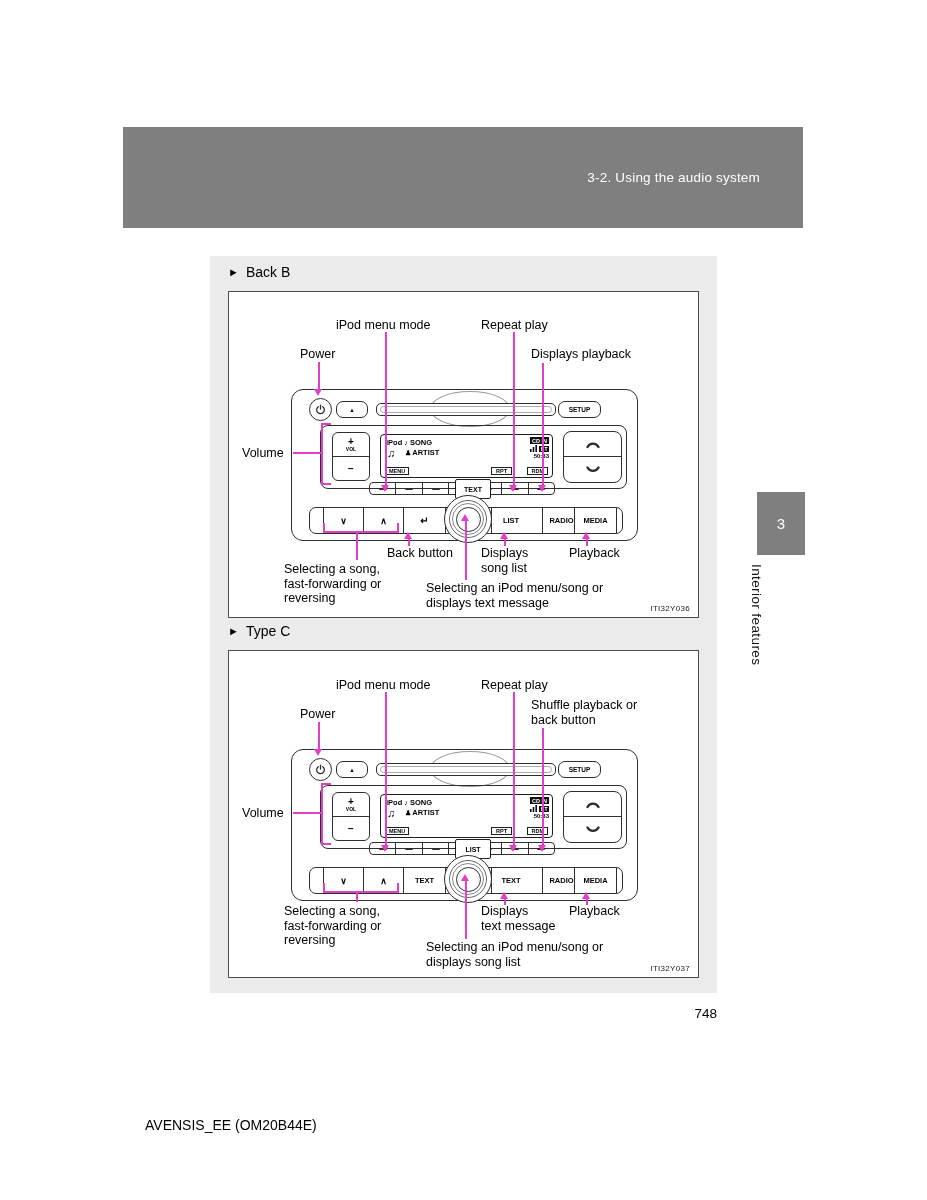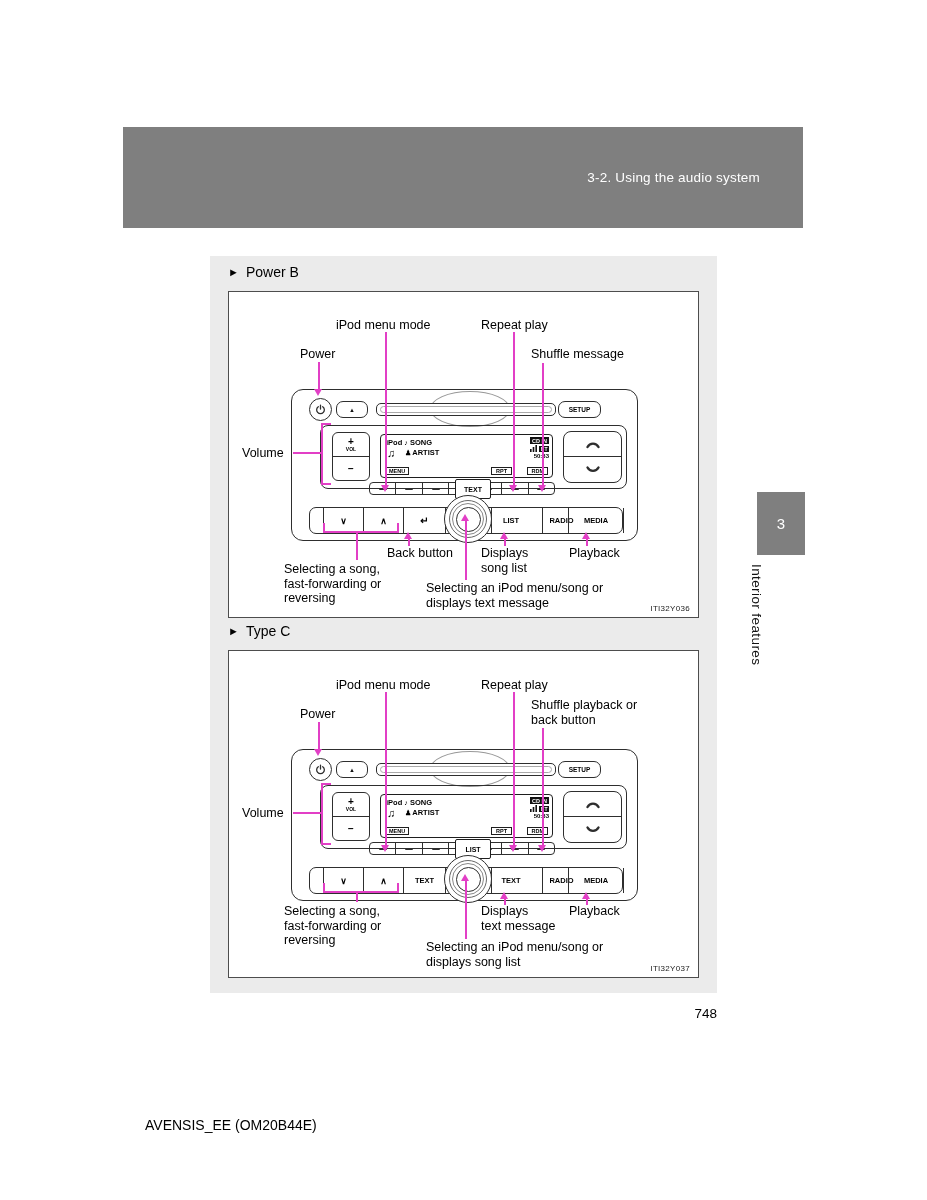--- a/index.html
+++ b/index.html
@@ -74,21 +74,21 @@
              z-index:3;display:flex;align-items:center;justify-content:center;font-size:7px;font-weight:bold;}
   .r-band{position:absolute;left:17px;top:117px;width:314px;height:27px;border:1.3px solid #2e2e2e;border-radius:7px;box-sizing:border-box;}
   .bb{position:absolute;top:0;height:100%;display:flex;align-items:center;justify-content:center;
       font-size:7.5px;font-weight:bold;box-sizing:border-box;}
   .bb.chev{font-size:9px;}
   .b1{left:13px;width:40px;border-left:1.1px solid #2e2e2e;}
   .b2{left:53px;width:40px;border-left:1.1px solid #2e2e2e;}
   .b3{left:93px;width:43px;border-left:1.1px solid #2e2e2e;border-right:1.1px solid #2e2e2e;}
   .b5{left:181px;width:39px;border-left:1.1px solid #2e2e2e;}
   .b6{left:232px;width:38px;border-left:1.1px solid #2e2e2e;}
-  .b7{left:258px;width:56px;border-left:1.1px solid #2e2e2e;border-right:1.1px solid #2e2e2e;}
+  .b7{left:264px;width:43px;border-left:1.1px solid #2e2e2e;border-right:1.1px solid #2e2e2e;}
   .backglyph{font-size:10px;font-weight:bold;}
   .r-knob{position:absolute;left:152px;top:105px;width:46px;height:46px;border:1.6px solid #2e2e2e;border-radius:50%;background:#fff;
           z-index:4;display:flex;align-items:center;justify-content:center;}
   .k2{width:38px;height:38px;border:1px solid #666;border-radius:50%;display:flex;align-items:center;justify-content:center;box-sizing:border-box;}
   .k3{width:32px;height:32px;border:1px solid #888;border-radius:50%;display:flex;align-items:center;justify-content:center;box-sizing:border-box;}
   .k4{width:25px;height:25px;border:1.3px solid #2e2e2e;border-radius:50%;box-sizing:border-box;}
 
   .pagenum{position:absolute;left:660px;top:1006px;width:57px;text-align:right;font-size:13.5px;}
   .footer{position:absolute;left:145px;top:1117px;font-size:14px;}
 </style>
@@ -96,29 +96,29 @@
 <body>
 
 <div class="header">
   <span class="header-title">3-2. Using the audio system</span>
 </div>
 
 <div class="panel">
 
   <div class="sec-head" style="top:8px;">
     <span class="tri">►</span>
-    <span>Power B</span>
+    <span>Back B</span>
   </div>
 
   <div class="fig-box" style="top:35px;height:327px;">
 
     <div class="co" style="left:107px;top:26px;">iPod menu mode</div>
     <div class="co" style="left:252px;top:26px;">Repeat play</div>
     <div class="co" style="left:71px;top:55px;">Power</div>
-    <div class="co" style="left:302px;top:55px;">Shuffle message</div>
+    <div class="co" style="left:302px;top:55px;">Displays playback</div>
     <div class="co" style="left:13px;top:154px;">Volume</div>
     <div class="co" style="left:158px;top:254px;">Back button</div>
     <div class="co" style="left:252px;top:254px;">Displays
 song list</div>
     <div class="co" style="left:340px;top:254px;">Playback</div>
     <div class="co" style="left:55px;top:270px;">Selecting a song,
 fast-forwarding or
 reversing</div>
     <div class="co" style="left:197px;top:289px;">Selecting an iPod menu/song or
 displays text message</div>

